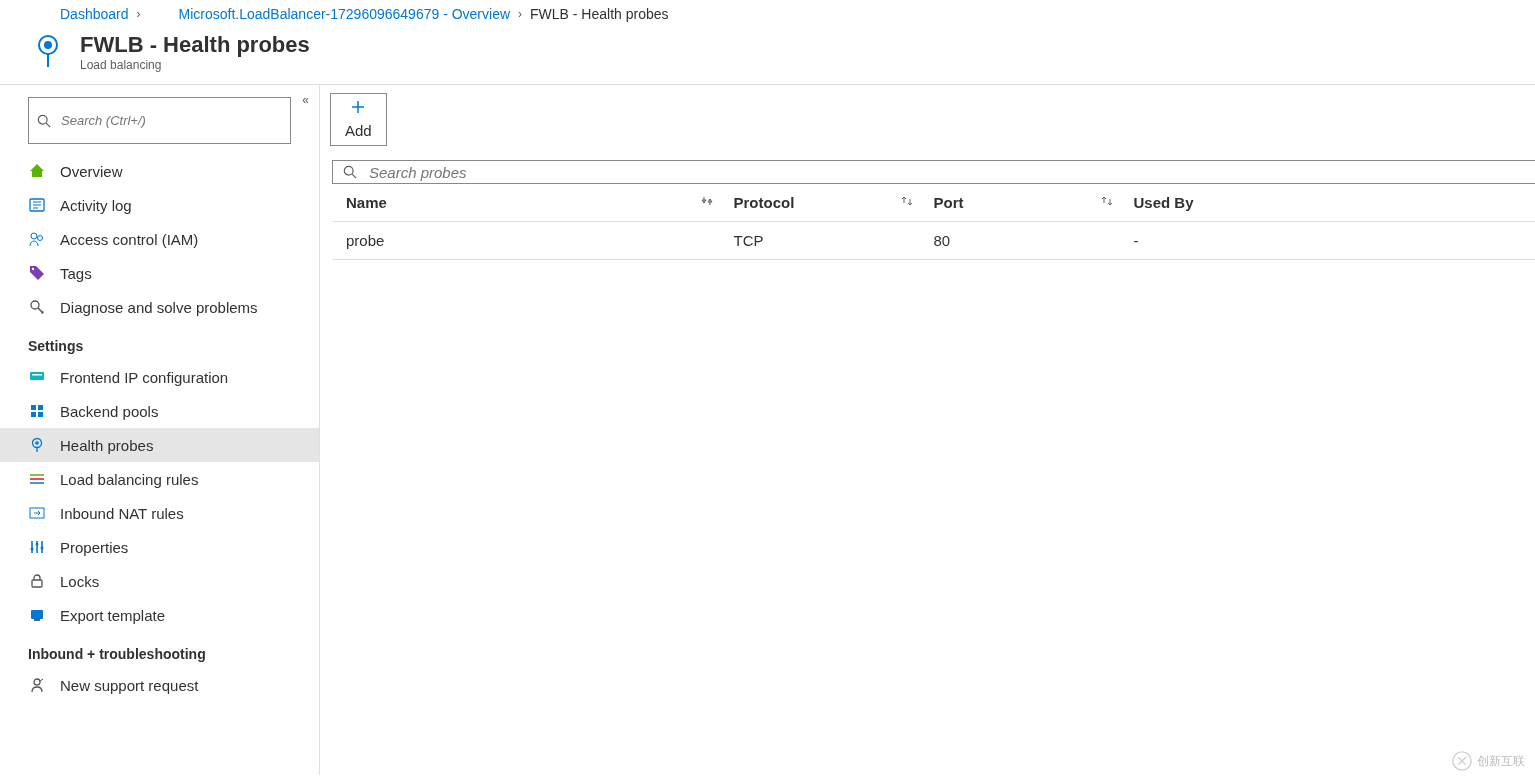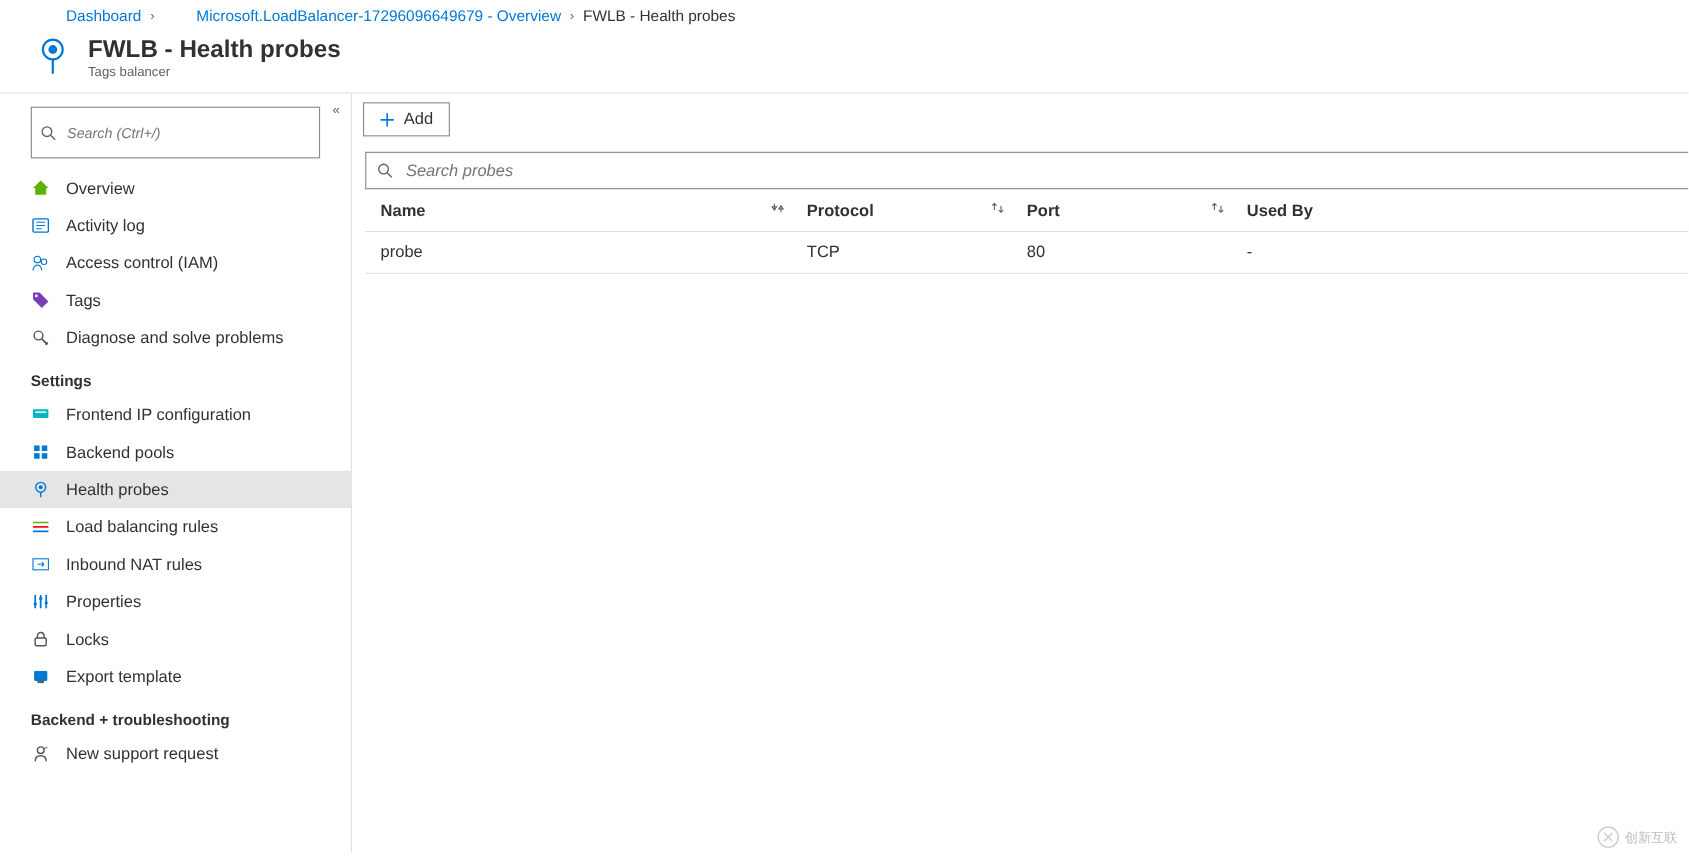--- a/index.html
+++ b/index.html
@@ -90,31 +90,31 @@
   }
   .toolbar {
     display: flex; align-items: stretch;
     padding: 8px 10px 0 10px;
   }
   .add-btn {
     display: flex; align-items: center; gap: 8px;
     border: 1px solid #8a8886;
     background: #fff;
     padding: 6px 14px; cursor: pointer;
-    font-size: 15px; color: #323130;
+    font-size: 15px; color: #323130; flex-direction: column;
   }
   .add-btn svg { width:14px; height:14px; color: var(--blue); }
 
   .probe-search-wrap {
     margin: 14px 0 0 12px;
   }
   .probe-search {
     display:flex; align-items:center;
     border:1px solid #8a8886; border-right:none;
-    height:34px; padding:0 10px;
+    height:24px; padding:0 10px;
   }
   .probe-search svg { width:14px; height:14px; color:#605e5c; }
   .probe-search input {
     border:none; outline:none; flex:1; margin-left:10px;
     font-size:15px; font-style:italic; background:transparent;
   }
 
   
   .table { margin: 0 0 0 12px; }
   .thead, .trow {
@@ -151,21 +151,21 @@
 <div class="page-header">
   <span class="lb-icon">
     <svg viewBox="0 0 36 36">
         <circle cx="18" cy="12" r="9" fill="none" stroke="#0078d4" stroke-width="2"></circle>
         <circle cx="18" cy="12" r="4" fill="#0078d4"></circle>
         <line x1="18" y1="21" x2="18" y2="34" stroke="#0078d4" stroke-width="2"></line>
       </svg>
   </span>
   <div>
     <h1 class="page-title">FWLB - Health probes</h1>
-    <p class="page-subtitle">Tags balancer</p>
+    <p class="page-subtitle">Load balancing</p>
   </div>
 </div>
 
 <div class="body-area">
 
   <div class="sidebar">
     <span class="collapse-btn">«</span>
     <div class="search-wrap">
       <div class="search-box">
         <svg viewBox="0 0 16 16">
@@ -301,21 +301,21 @@
     <div class="nav-item">
       <span class="nav-icon">
           <svg viewBox="0 0 16 16">
             <rect x="2" y="3" width="12" height="9" rx="1" fill="#0078d4"></rect>
             <rect x="5" y="12" width="6" height="2" fill="#605e5c"></rect>
           </svg>
         </span>
       <span>Export template</span>
     </div>
 
-    <div class="nav-section-label">Backend + troubleshooting</div>
+    <div class="nav-section-label">Inbound + troubleshooting</div>
 
     <div class="nav-item">
       <span class="nav-icon">
           <svg viewBox="0 0 16 16">
             <circle cx="8" cy="5" r="3" fill="none" stroke="#555" stroke-width="1.3"></circle>
             <path d="M3 15c0-3 2-5 5-5s5 2 5 5" fill="none" stroke="#555" stroke-width="1.3"></path>
             <path d="M11 4l3-2" stroke="#555"></path>
           </svg>
         </span>
       <span>New support request</span>

